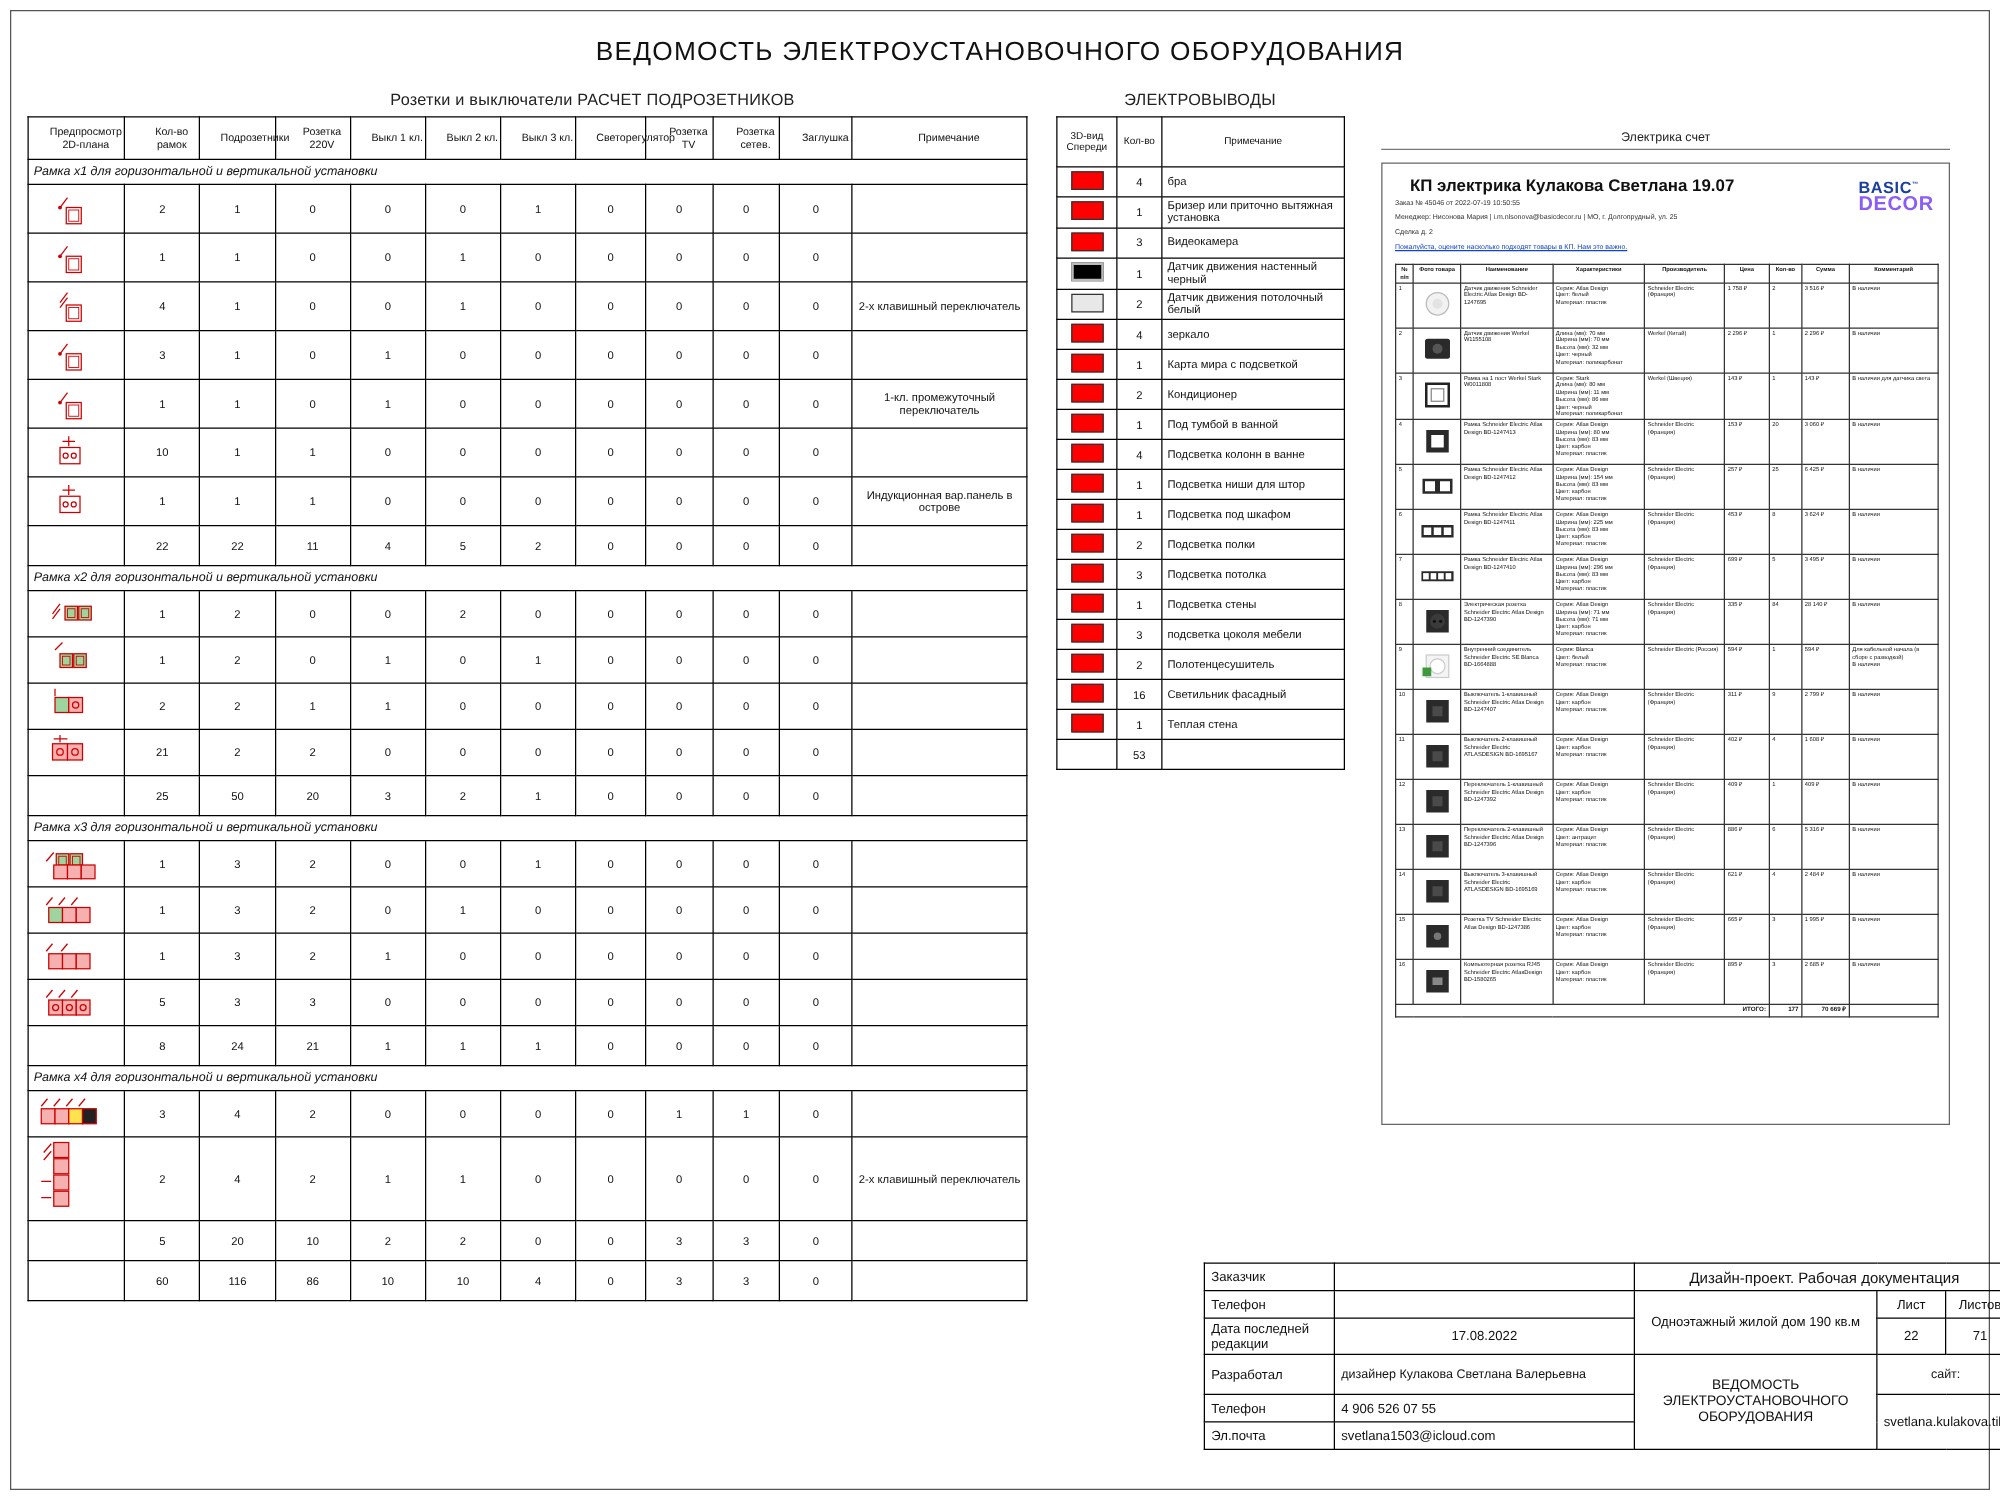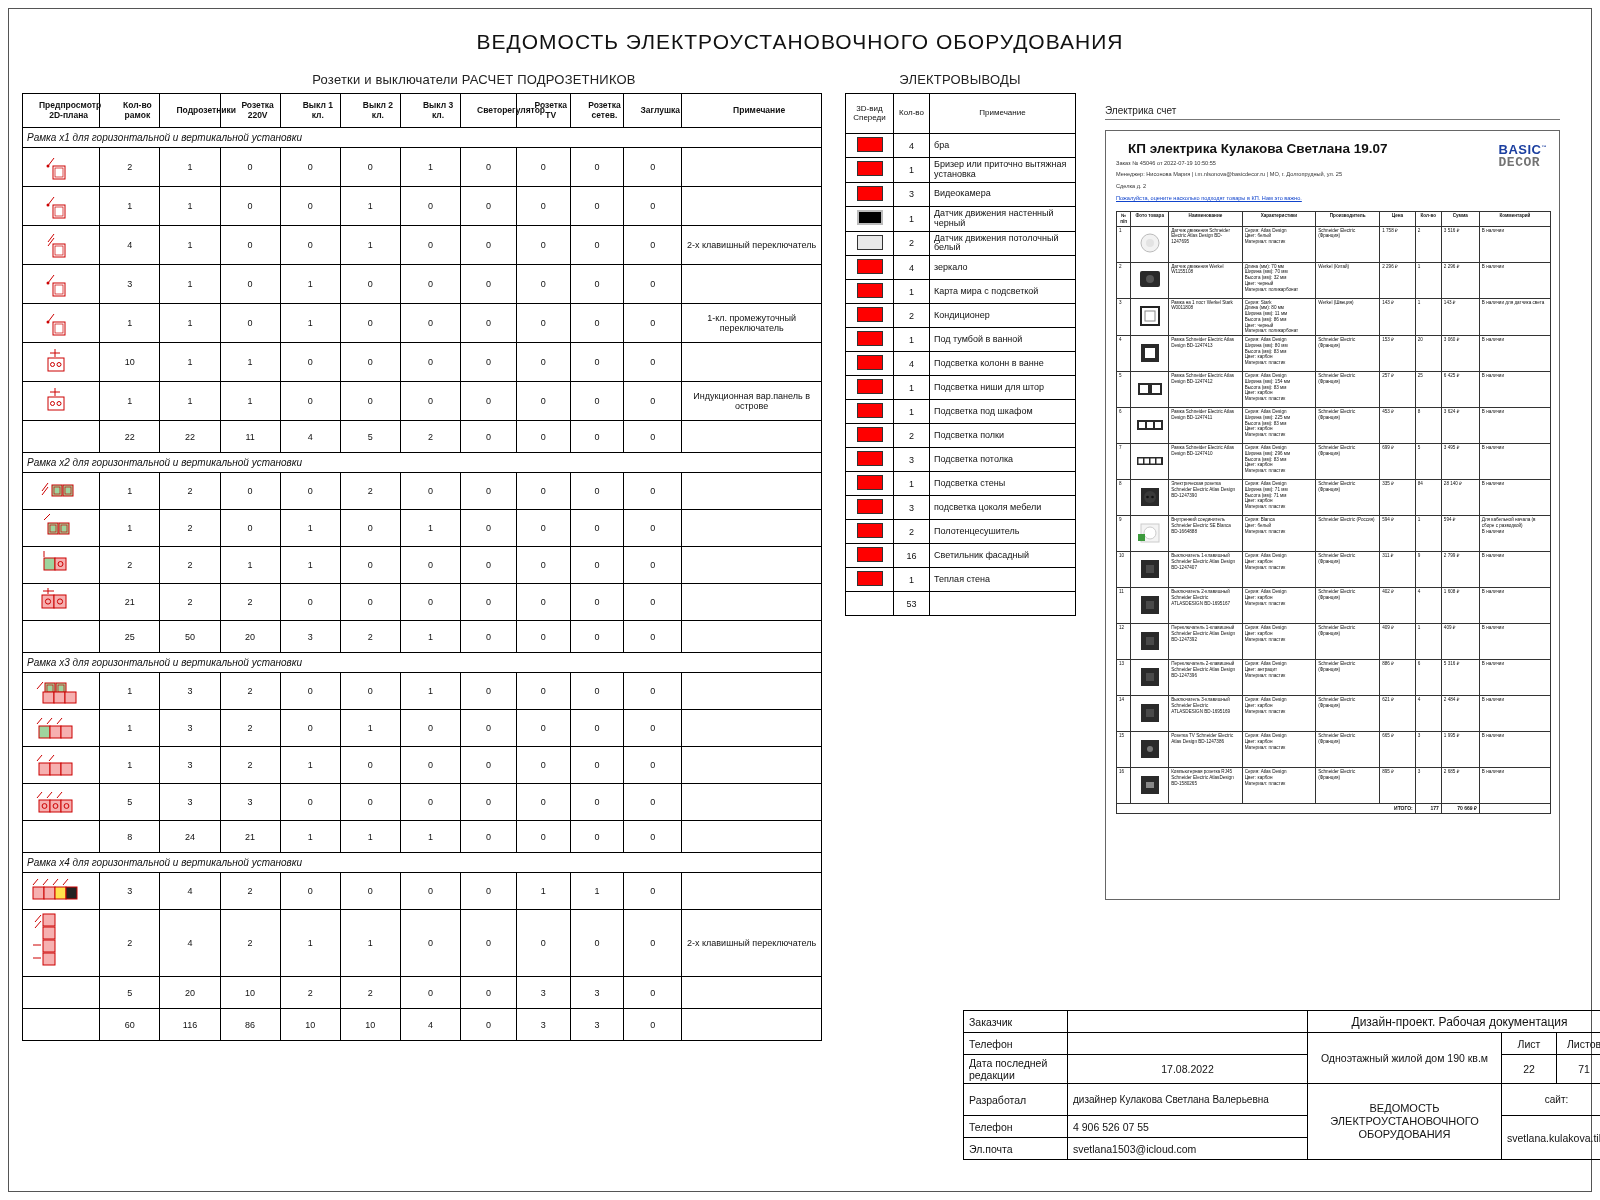--- a/index.html
+++ b/index.html
@@ -22,21 +22,21 @@
   }
   
   .left-wrap { position:absolute; left:22px; top:72px; width:904px; }
   .sub-title { text-align:center; font-size:13px; color:#222; margin-bottom:6px; letter-spacing:.2px;}
   table { border-collapse:collapse; }
   .t-main { width:800px; table-layout:fixed; }
   .t-main th, .t-main td {
     border:1px solid #000; font-size:9px; text-align:center; vertical-align:middle;
     padding:2px 1px; color:#111;
   }
-  .t-main th { font-weight:bold; font-size:8.5px; line-height:1.1; height:34px;padding-left:16px;}
+  .t-main th { font-weight:normal; font-size:8.5px; line-height:1.1; height:34px;padding-left:16px;}
   .t-main td { height:32px; }
   .grp td {
     text-align:left; border-left:1px solid #000; border-right:1px solid #000;
     border-top:1px solid #000; border-bottom:1px solid #000;
     font-style:italic; font-size:10px; padding-left:4px; height:20px;
   }
   .note { text-align:left; padding-left:4px; font-size:8.5px; line-height:1.15;}
   .sym { text-align:center; }
   
   .mid-wrap { position:absolute; left:845px; top:72px; width:230px;}
@@ -48,31 +48,31 @@
   .t-mid th { font-weight:normal; font-size:8px; line-height:1.05; height:40px;}
   .t-mid td { height:24px; }
   .t-mid td.nm { text-align:left; padding-left:4px; font-size:9px; line-height:1.1;}
   .swatch { width:26px; height:15px; display:inline-block; border:1px solid #333; }
   
   .inv-wrap {
     position:absolute; left:1105px; top:130px; width:455px; height:770px;
     border:1px solid #666; background:#fff;
   }
   .inv-caption {
-    position:absolute; left:1105px; top:105px; width:455px; 
+    position:absolute; left:1105px; top:105px; width:455px; text-align:center;
     font-size:10px; color:#222;
   }
   .inv-caption .ln { display:block; border-top:1px solid #777; margin-top:3px;}
   .inv-head { padding:10px 10px 4px 10px; position:relative; }
   .inv-title { font-size:13.5px; font-weight:bold; color:#111;margin-left:12px; }
   .inv-sub { font-size:5.6px; color:#333; margin-top:3px; line-height:1.5;}
   .inv-link { font-size:5.6px; color:#1144cc; text-decoration:underline; margin-top:5px; display:block;}
   .brand { position:absolute; right:12px; top:12px; text-align:left; }
   .brand .b1 { font-size:13px; font-weight:bold; letter-spacing:.5px; color:#1b3fa0; line-height:1;}
-  .brand .b2 { font-size:13px; font-weight:bold; letter-spacing:.5px; color:#737373; line-height:1;font-family:Liberation Mono, monospace;}
+  .brand .b2 { font-size:16px; font-weight:bold; letter-spacing:.5px; color:#8b5cf6; line-height:1;}
   .brand .tm { font-size:5px; vertical-align:super;}
   .t-inv { width:435px; margin:6px 10px 0 10px; table-layout:fixed; }
   .t-inv th, .t-inv td {
     border:1px solid #333; font-size:4.6px; color:#111; padding:1px 2px;
     vertical-align:top; line-height:1.25; overflow:hidden;
   }
   .t-inv th { font-weight:bold; font-size:4.6px; height:12px; }
   .t-inv td { height:36px; }
   .t-inv td.ph { text-align:center; vertical-align:middle; }
   .t-inv tr.total td { font-weight:bold; text-align:right; height:10px; font-size:5px;}

